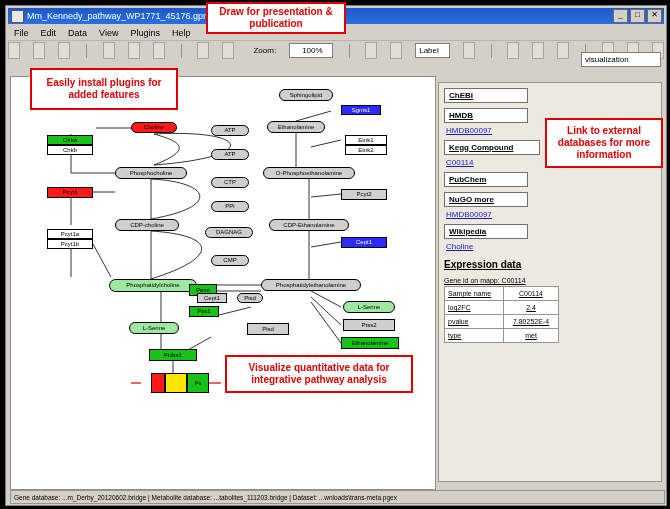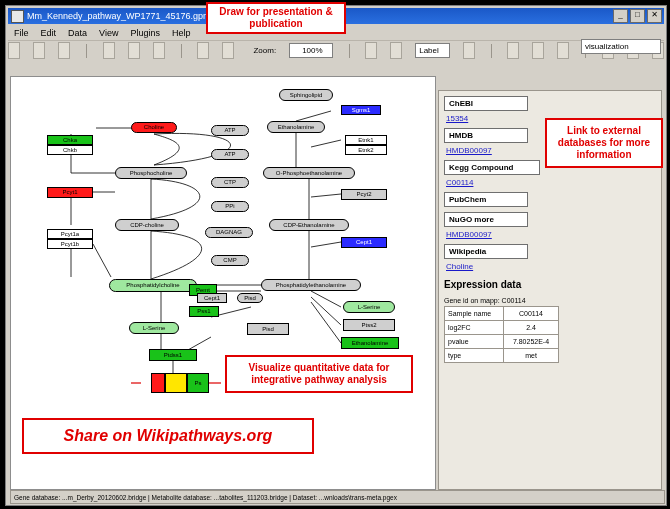--- a/index.html
+++ b/index.html
@@ -24,21 +24,21 @@
   
   .toolbar{position:absolute;left:2px;top:35px;right:2px;height:19px;background:#d4d0c8;
     display:flex;align-items:center;gap:13px;font-size:8px;}
   .tbsep{width:1px;height:14px;background:#9a958c;margin:0 3px;}
   .tbi{width:15px;height:15px;border:1px solid #a8a49b;background:#e2ded5;}
   .zoomlbl{font-size:8px;margin-left:6px;}
   .zoombox{width:44px;height:13px;background:#fff;border:1px solid #7f7f7f;font-size:8px;
     display:flex;align-items:center;padding-left:12px;}
   .combo{height:13px;background:#fff;border:1px solid #7f7f7f;font-size:8px;display:flex;
     align-items:center;padding-left:3px;position:relative;}
-  .viscombo{position:absolute;right:5px;top:33px;width:75px;}
+  .viscombo{position:absolute;right:5px;top:46px;width:75px;}
 
   
   .leftinfo{position:absolute;left:4px;top:73px;width:30px;font-size:5.5px;color:#000;line-height:8px;}
 
   
   .canvas{position:absolute;left:4px;top:70px;width:424px;height:412px;background:#fff;
     border:1px solid #8d8d8d;overflow:hidden;}
 
   
   .node{position:absolute;border:1px solid #000;font-size:6px;display:flex;align-items:center;
@@ -51,22 +51,22 @@
   .white{background:#fff;}
   .lightgreen{background:#9fe89f;border-radius:9px;}
 
   svg.edges{position:absolute;left:0;top:0;width:424px;height:412px;}
 
   
   .rpanel{position:absolute;left:432px;top:70px;width:222px;height:412px;background:#d4d0c8;}
   .rtabs{display:flex;font-size:8px;height:14px;}
   .rtab{padding:1px 5px;border:1px solid #9a958c;border-bottom:none;background:#c8c4bb;margin-right:1px;}
   .rtab.active{background:#ece9e1;font-weight:bold;}
-  .rbody{position:absolute;left:0;top:14px;width:222px;height:398px;background:#ece9e1;
-    border:1px solid #9a958c;overflow:hidden;}
+  .rbody{position:absolute;left:0;top:6px;width:222px;height:398px;background:#ece9e1;
+    border:1px solid #9a958c;overflow:hidden;text-decoration:underline;}
   .secbox{margin:5px 0 0 5px;width:84px;background:#fff;border:1px solid #6f6f6f;font-size:8px;
     font-weight:bold;padding:2px 4px;box-sizing:border-box;}
   .link{margin:3px 0 0 7px;font-size:8px;color:#1919c8;text-decoration:underline;}
   .plain{margin:3px 0 0 7px;font-size:8px;color:#000;}
   .exprhdr{margin:8px 0 0 5px;font-size:10px;font-weight:bold;}
   .geneidlbl{margin:7px 0 2px 5px;font-size:7px;}
   .dtable{margin-left:5px;border-collapse:collapse;font-size:7px;background:#fff;}
   .dtable td{border:1px solid #9a958c;padding:1px 3px;height:11px;}
   .dtable td.k{width:52px;}
   .dtable td.v{width:48px;text-align:center;}
@@ -220,21 +220,20 @@
       <div class="node green" style="left:330px;top:260px;width:58px;height:12px;">Ethanolamine</div>
       <div class="node green" style="left:138px;top:272px;width:48px;height:12px;">Ptdss1</div>
       <div class="node" style="left:140px;top:296px;width:14px;height:20px;background:#ff1a1a;"></div>
       <div class="node" style="left:154px;top:296px;width:22px;height:20px;background:#ffe600;"></div>
       <div class="node green" style="left:176px;top:296px;width:22px;height:20px;">Ps</div>
     </div>
 
     <div class="rpanel">
       <div class="rbody">
         <div class="secbox">ChEBI</div>
-        <div class="link">15354</div>
 
         <div class="secbox">HMDB</div>
         <div class="link">HMDB00097</div>
 
         <div class="secbox" style="width:96px">Kegg Compound</div>
         <div class="link">C00114</div>
 
         <div class="secbox">PubChem</div>
 
         <div class="secbox">NuGO more</div>
@@ -266,16 +265,16 @@
           </tr>
         </tbody>
           </table>
       </div>
     </div>
 
     <div class="statusbar">Gene database: ...m_Derby_20120602.bridge | Metabolite database: ...tabolites_111203.bridge | Dataset: ...wnloads\trans-meta.pgex</div>
   </div>
 
   <div class="callout c1">Draw for presentation &amp; publication</div>
+  <div class="callout c2">Easily install plugins for added features</div>
   <div class="callout c3">Link  to external databases  for more information</div>
   <div class="callout c4">Visualize quantitative data  for integrative pathway analysis</div>
-  <div class="callout c5">Share on Wikipathways.org</div>
 </div>
 
 </body></html>

